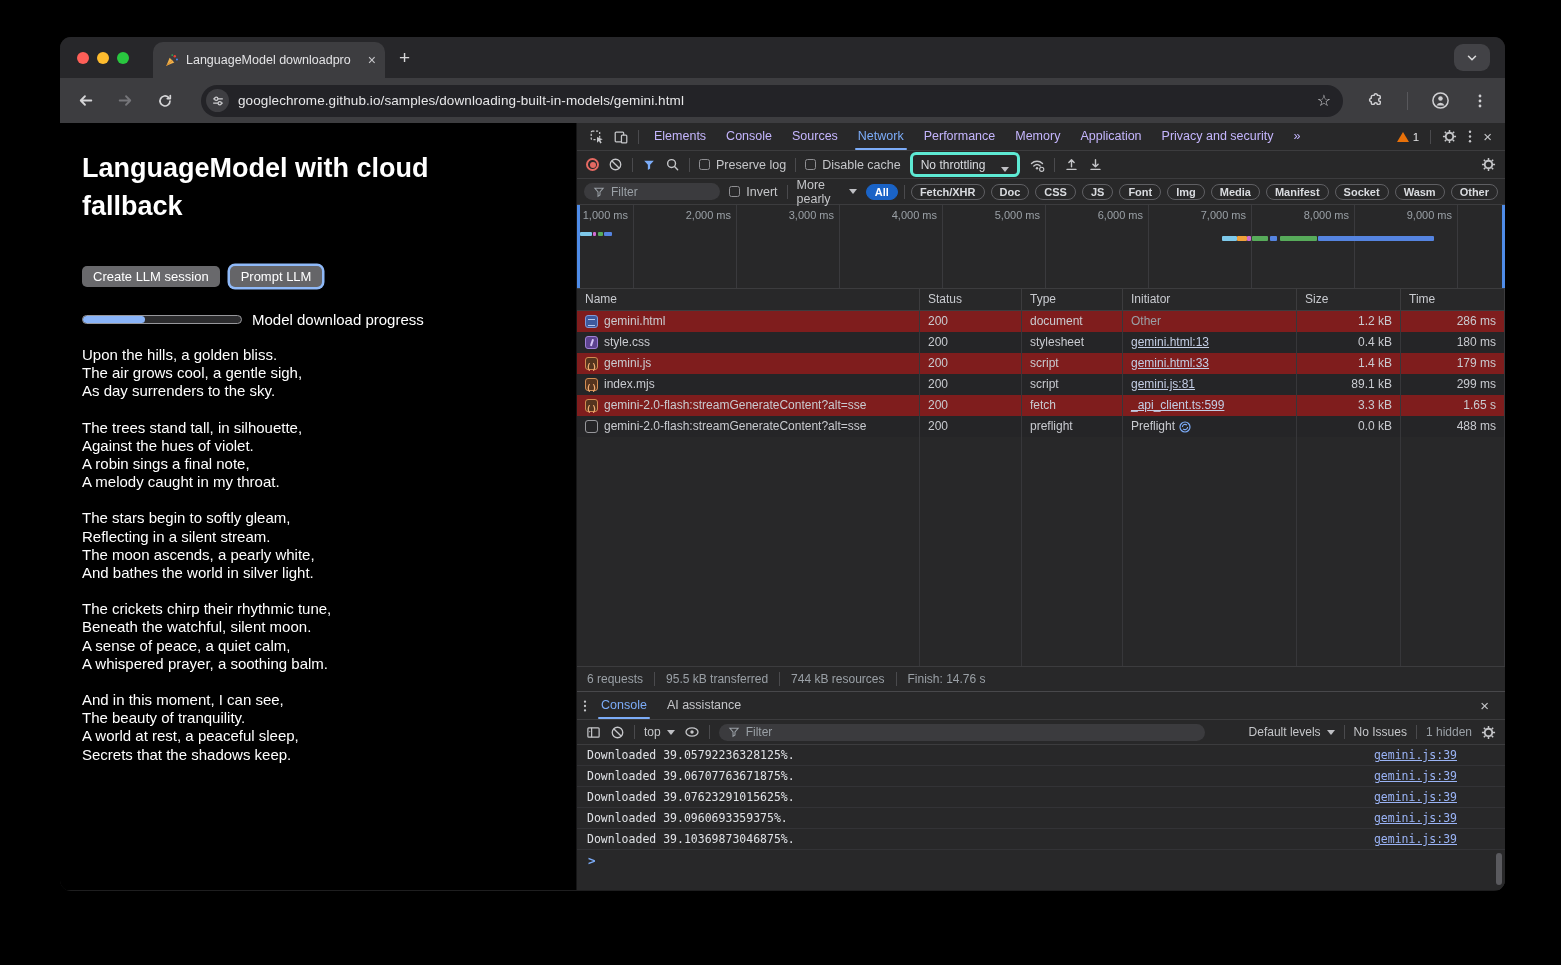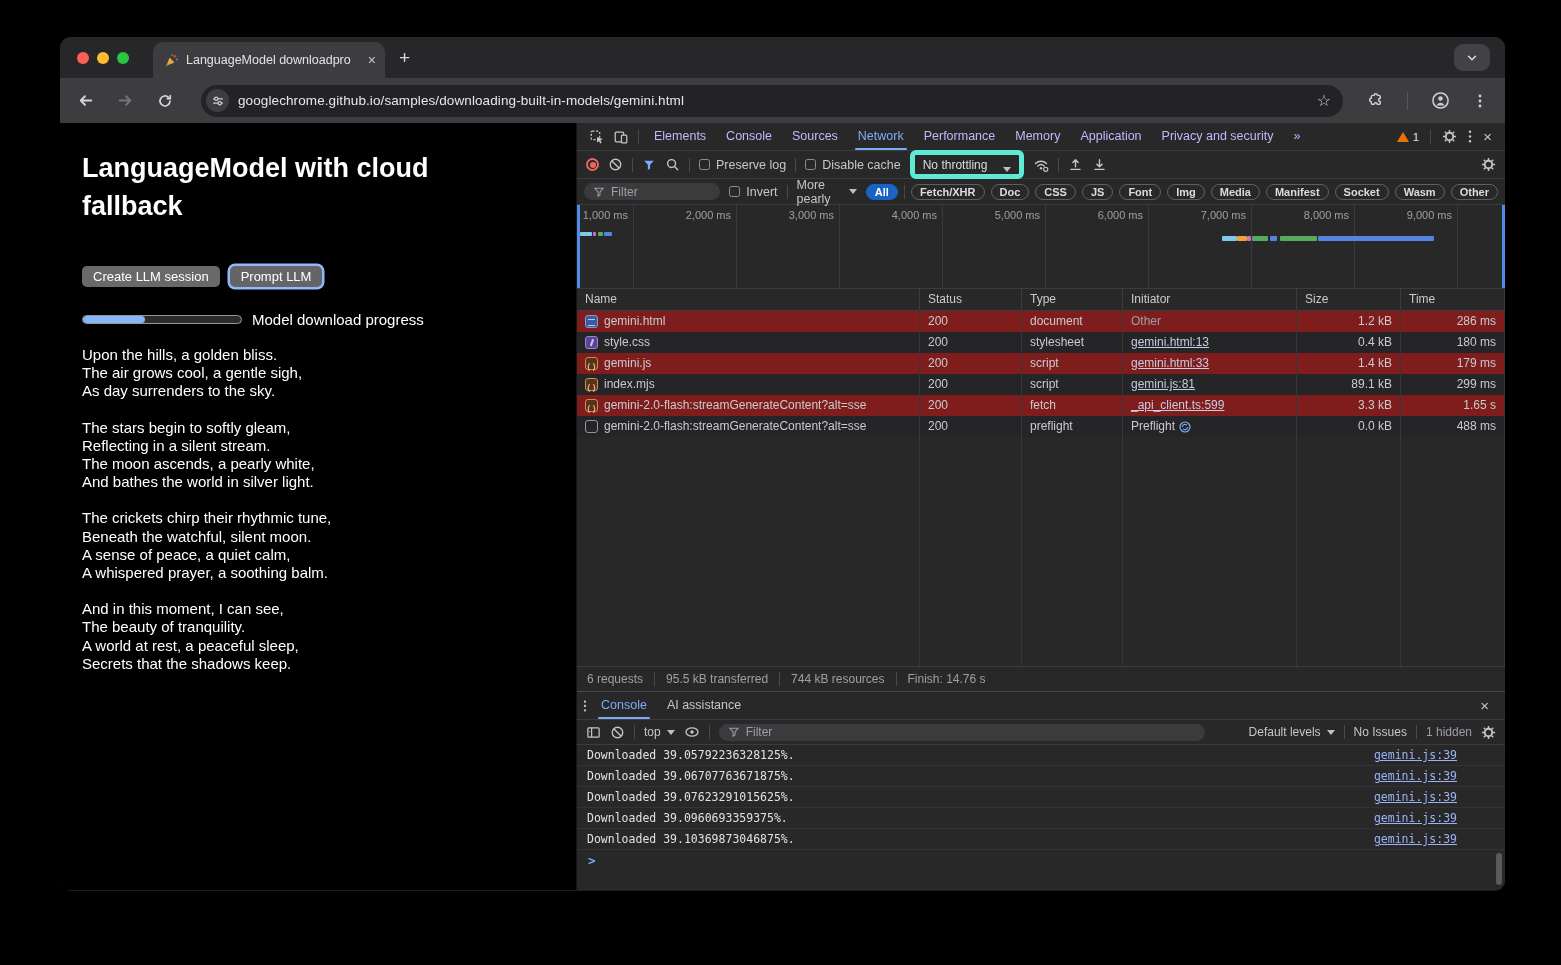--- a/index.html
+++ b/index.html
@@ -53,21 +53,21 @@
   .dt-tab.active::after { content:""; position:absolute; left:7px; right:7px; bottom:0; height:2.5px; border-radius:2px; background:#7cacf8; }
   .dt-tabbar-right { margin-left:auto; display:flex; align-items:center; gap:11px; padding-right:13px; }
   .warn { display:flex; align-items:center; gap:4px; font-size:11.5px; color:#e3e3e5; }
   .warn-tri { width:0; height:0; border-left:6px solid transparent; border-right:6px solid transparent; border-bottom:10px solid #e8710a; }
 
   .dt-nettoolbar { height:28px; border-bottom:1px solid #3c3c3e; display:flex; align-items:center; padding:0 9px; gap:9px; font-size:12.5px; color:#c5c6c9; flex:none; }
   .rec { width:13px; height:13px; border-radius:50%; border:2px solid #e46962; position:relative; flex:none; }
   .rec::after { content:""; position:absolute; left:1.5px; top:1.5px; width:6px; height:6px; border-radius:50%; background:#e46962; }
   .chk { width:11px; height:11px; border:1.4px solid #8f8f93; border-radius:2.5px; flex:none; }
   .chk-group { display:flex; align-items:center; gap:6px; }
-  .throttle { border:5px solid #5eead4; border-radius:6px; padding:2.5px 8px; display:flex; align-items:flex-end; gap:16px; font-size:12px; color:#dadce0; }
+  .throttle { border:3px solid #5eead4; border-radius:6px; padding:2.5px 8px; display:flex; align-items:flex-end; gap:16px; font-size:12px; color:#dadce0; }
 
   .dt-filterbar { height:26px; border-bottom:1px solid #3c3c3e; display:flex; align-items:center; padding:0 7px; gap:9px; flex:none; font-size:12.5px; }
   .fpill { width:177px; height:17px; background:#3b3b3e; border-radius:9px; display:flex; align-items:center; gap:6px; padding:0 9px; color:#9aa0a6; font-size:12px; }
   .chips { display:flex; gap:6px; align-items:center; }
   .chip { border:1px solid #5f5f63; border-radius:10px; padding:1px 8px; font-size:11px; font-weight:bold; color:#dadce0; white-space:nowrap; }
   .chip.sel { background:#1a63c6; border-color:#1a63c6; color:#fff; }
 
   .dt-overview { height:84px; border-bottom:1px solid #3c3c3e; position:relative; flex:none; }
   .ov-line { position:absolute; top:0; bottom:0; width:1px; background:#3a3a3d; }
   .ov-label { position:absolute; top:4px; font-size:11px; color:#9aa0a6; white-space:nowrap; }
@@ -211,20 +211,26 @@
         </div>
         <span class="progress-label">Model download progress</span>
       </div>
       <div class="poem">
         <div class="stanza">
           <div>Upon the hills, a golden bliss.</div>
           <div>The air grows cool, a gentle sigh,</div>
           <div>As day surrenders to the sky.</div>
         </div>
         <div class="stanza">
+          <div>The trees stand tall, in silhouette,</div>
+          <div>Against the hues of violet.</div>
+          <div>A robin sings a final note,</div>
+          <div>A melody caught in my throat.</div>
+        </div>
+        <div class="stanza">
           <div>The stars begin to softly gleam,</div>
           <div>Reflecting in a silent stream.</div>
           <div>The moon ascends, a pearly white,</div>
           <div>And bathes the world in silver light.</div>
         </div>
         <div class="stanza">
           <div>The crickets chirp their rhythmic tune,</div>
           <div>Beneath the watchful, silent moon.</div>
           <div>A sense of peace, a quiet calm,</div>
           <div>A whispered prayer, a soothing balm.</div>

